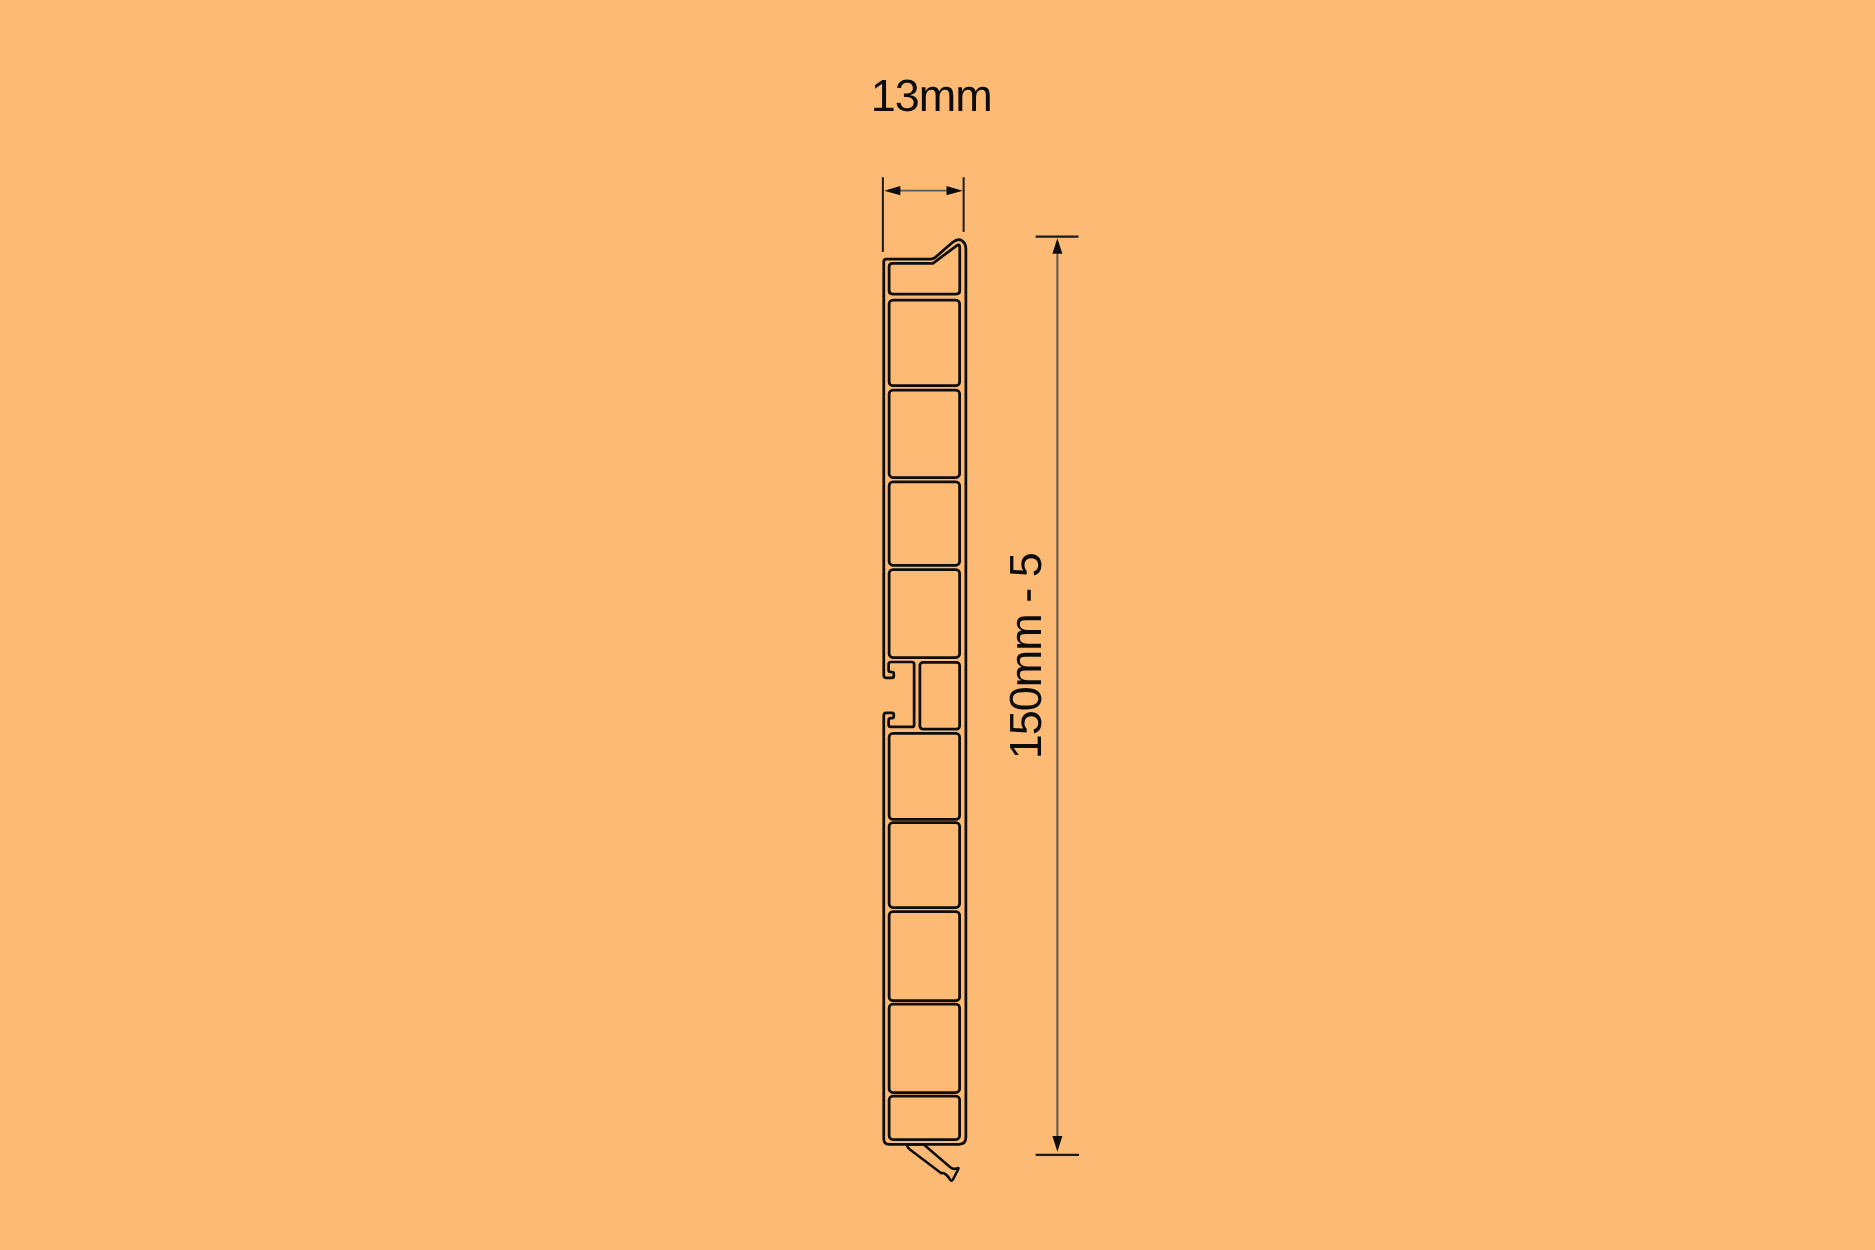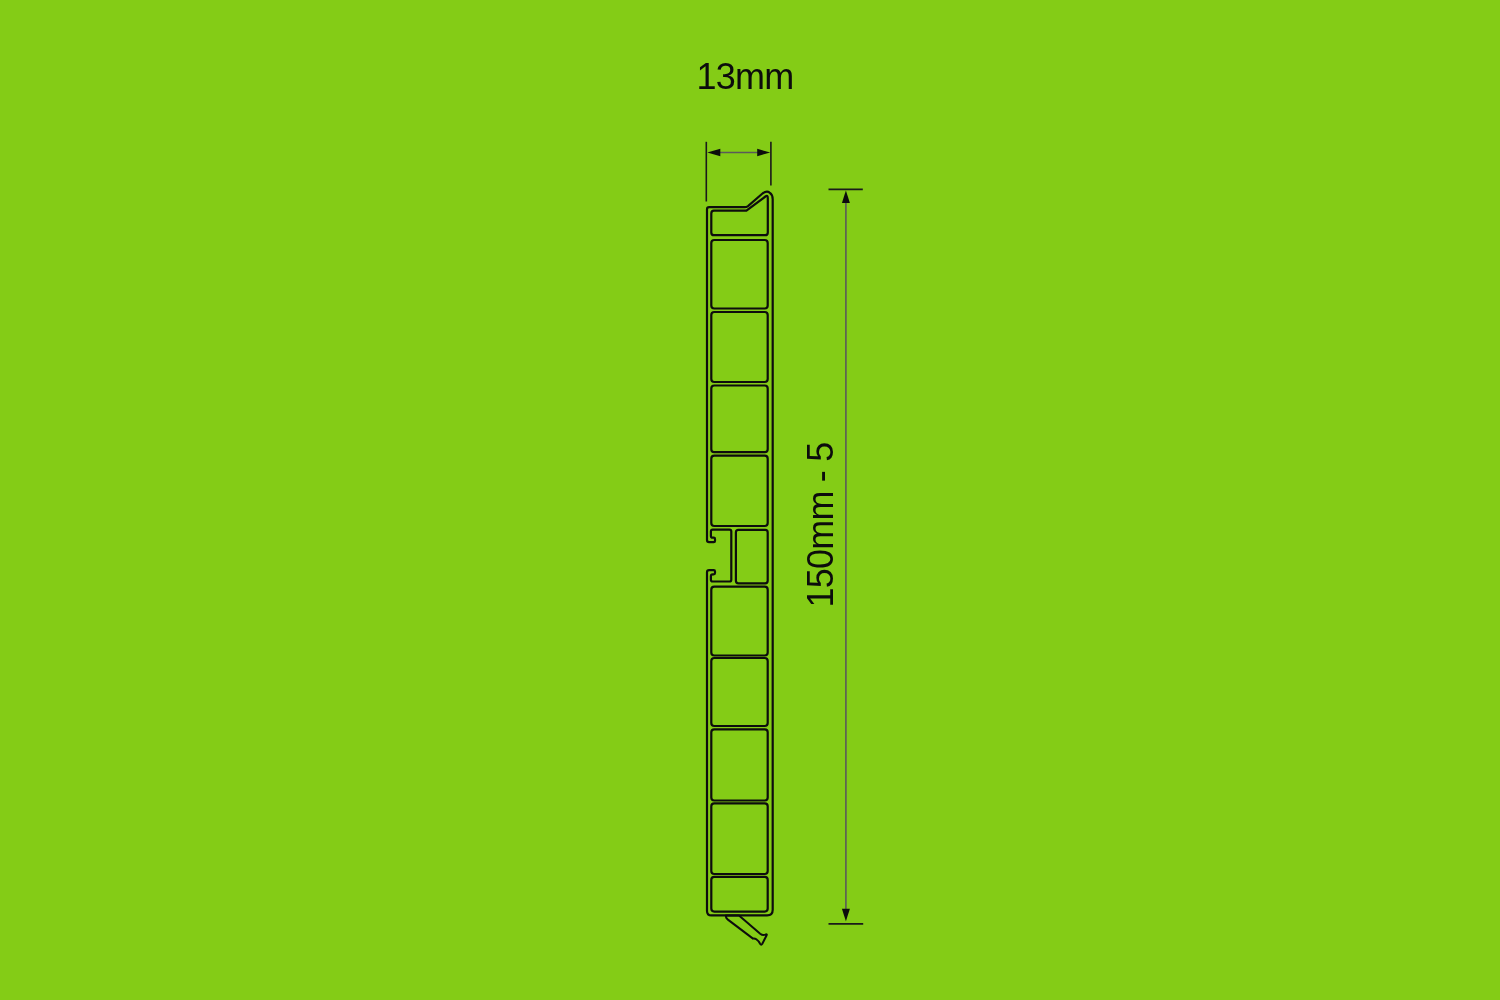--- a/index.html
+++ b/index.html
@@ -1,16 +1,16 @@
 <!DOCTYPE html>
 <html><head>
 <meta charset="utf-8">
 <style>
   html,body{margin:0;padding:0;background:#ffffff;}
-  #page{position:relative;width:1500px;height:1000px;background:#84cc16;overflow:hidden;
+  #page{position:relative;width:1500px;height:1000px;background:#fdba74;overflow:hidden;
         font-family:"Liberation Sans", sans-serif;}
 </style>
 </head>
 <body>
 <div id="page">
 <svg width="1500" height="1000" viewBox="0 0 1500 1000" xmlns="http://www.w3.org/2000/svg">
 
   <text x="745" y="88.5" font-size="36" letter-spacing="-0.8" fill="#0c0c0c" text-anchor="middle">13mm</text>
 
   <line x1="706.3" y1="141.8" x2="706.3" y2="201.5" stroke="#1a1a1a" stroke-width="1.6"></line>

